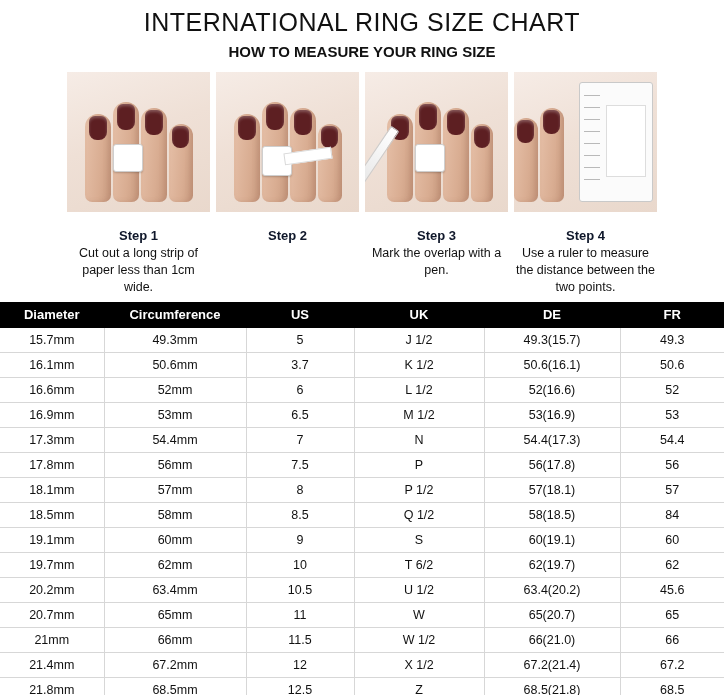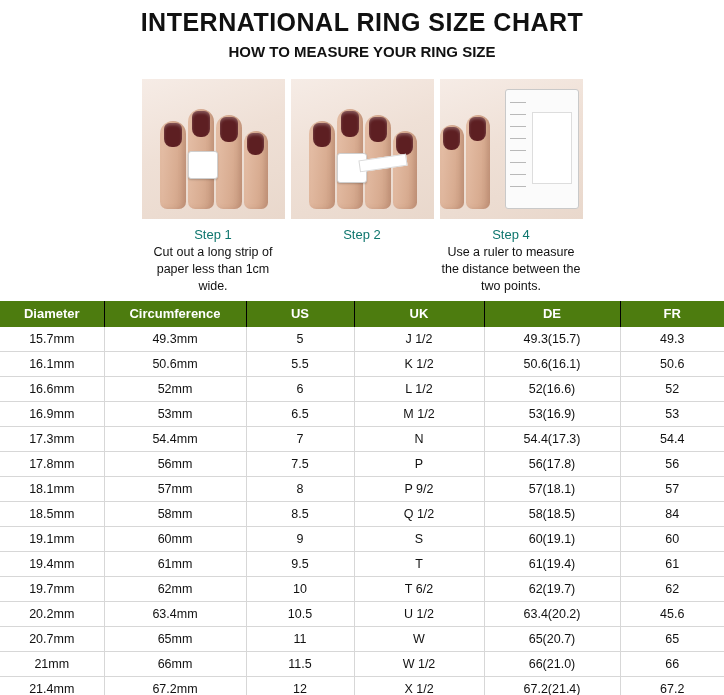--- a/index.html
+++ b/index.html
@@ -16,31 +16,31 @@
   }
   .page {
     width: 724px;
     height: 695px;
     position: relative;
     box-sizing: border-box;
   }
   .main-title {
     text-align: center;
     font-size: 25px;
-    font-weight: bold;
+    font-weight: normal;
     letter-spacing: 0.5px;
     padding: 8px 0 6px 0;
     color: #111;
   }
   .sub-title {
     text-align: center;
     font-size: 15px;
     font-weight: bold;
     color: #111;
-    padding-bottom: 19px;
+    padding-bottom: 12px;
   }
   .steps {
     display: flex;
     justify-content: center;
     gap: 6px;
     padding: 0 8px;
   }
   .step {
     width: 143px;
     display: flex;
@@ -119,39 +119,39 @@
     position: absolute;
     left: 26px;
     top: 22px;
     width: 38px;
     height: 70px;
     background: #ffffff;
     border: 1px solid #ddd;
   }
   .step-label {
     font-size: 13px;
-    font-weight: normal;
-    padding-top: 8px;
-    color: #0f766e;
+    font-weight: bold;
+    padding-top: 16px;
+    color: #0f172a;
   }
   .step-desc {
     font-size: 12.5px;
     line-height: 1.35;
     text-align: center;
     padding-top: 2px;
     color: #111;
   }
   table.size-table {
     border-collapse: collapse;
     width: 724px;
     margin-top: 6px;
     table-layout: fixed;
   }
   table.size-table th {
-    background: #4d7c0f;
+    background: #000000;
     color: #ffffff;
     font-size: 13px;
     font-weight: bold;
     height: 24px;
     text-align: center;
     border-right: 1px solid #000;
   }
   table.size-table td {
     font-size: 12.5px;
     text-align: center;
@@ -215,20 +215,39 @@
           <div class="nail" style="left:42px; top:16px; width:18px; height:26px;"></div>
           <div class="nail" style="left:70px; top:22px; width:18px; height:25px;"></div>
           <div class="nail" style="left:97px; top:38px; width:17px; height:22px;"></div>
           <div class="ring-band" style="left:38px; top:58px; width:28px; height:28px;"></div>
           <div class="paper-strip" style="left:60px; top:62px; width:46px; height:10px; transform: rotate(-8deg);"></div>
         </div>
       </div>
       <div class="step-label">Step 2</div>
     </div>
 
+    <div class="step">
+      <div class="step-photo">
+        <div class="photo-bg"></div>
+        <div class="hand">
+          <div class="finger" style="left:14px; top:26px; width:26px; height:88px;"></div>
+          <div class="finger" style="left:42px; top:14px; width:26px; height:100px;"></div>
+          <div class="finger" style="left:70px; top:20px; width:26px; height:94px;"></div>
+          <div class="finger" style="left:98px; top:36px; width:22px; height:78px;"></div>
+          <div class="nail" style="left:18px; top:28px; width:18px; height:24px;"></div>
+          <div class="nail" style="left:46px; top:16px; width:18px; height:26px;"></div>
+          <div class="nail" style="left:74px; top:22px; width:18px; height:25px;"></div>
+          <div class="nail" style="left:101px; top:38px; width:16px; height:22px;"></div>
+          <div class="ring-band" style="left:42px; top:56px; width:28px; height:26px;"></div>
+          <div class="pen" style="left:-4px; top:34px; width:8px; height:74px;"></div>
+        </div>
+      </div>
+      <div class="step-label">Step 3</div>
+      <div class="step-desc">Mark the overlap with a pen.</div>
+    </div>
 
     <div class="step">
       <div class="step-photo">
         <div class="photo-bg"></div>
         <div class="hand" style="left:0; width:70px;">
           <div class="finger" style="left:0px; top:30px; width:24px; height:84px;"></div>
           <div class="finger" style="left:26px; top:20px; width:24px; height:94px;"></div>
           <div class="nail" style="left:3px; top:32px; width:17px; height:23px;"></div>
           <div class="nail" style="left:29px; top:22px; width:17px; height:24px;"></div>
         </div>
@@ -274,21 +293,21 @@
           <td>15.7mm</td>
           <td>49.3mm</td>
           <td>5</td>
           <td>J 1/2</td>
           <td>49.3(15.7)</td>
           <td>49.3</td>
         </tr>
       <tr>
           <td>16.1mm</td>
           <td>50.6mm</td>
-          <td>5.5</td>
+          <td>3.7</td>
           <td>K 1/2</td>
           <td>50.6(16.1)</td>
           <td>50.6</td>
         </tr>
       <tr>
           <td>16.6mm</td>
           <td>52mm</td>
           <td>6</td>
           <td>L 1/2</td>
           <td>52(16.6)</td>
@@ -315,49 +334,41 @@
           <td>56mm</td>
           <td>7.5</td>
           <td>P</td>
           <td>56(17.8)</td>
           <td>56</td>
         </tr>
       <tr>
           <td>18.1mm</td>
           <td>57mm</td>
           <td>8</td>
-          <td>P 9/2</td>
+          <td>P 1/2</td>
           <td>57(18.1)</td>
           <td>57</td>
         </tr>
       <tr>
           <td>18.5mm</td>
           <td>58mm</td>
           <td>8.5</td>
           <td>Q 1/2</td>
           <td>58(18.5)</td>
           <td>84</td>
         </tr>
       <tr>
           <td>19.1mm</td>
           <td>60mm</td>
           <td>9</td>
           <td>S</td>
           <td>60(19.1)</td>
           <td>60</td>
         </tr>
       <tr>
-          <td>19.4mm</td>
-          <td>61mm</td>
-          <td>9.5</td>
-          <td>T</td>
-          <td>61(19.4)</td>
-          <td>61</td>
-        </tr>
-      <tr>
           <td>19.7mm</td>
           <td>62mm</td>
           <td>10</td>
           <td>T 6/2</td>
           <td>62(19.7)</td>
           <td>62</td>
         </tr>
       <tr>
           <td>20.2mm</td>
           <td>63.4mm</td>

